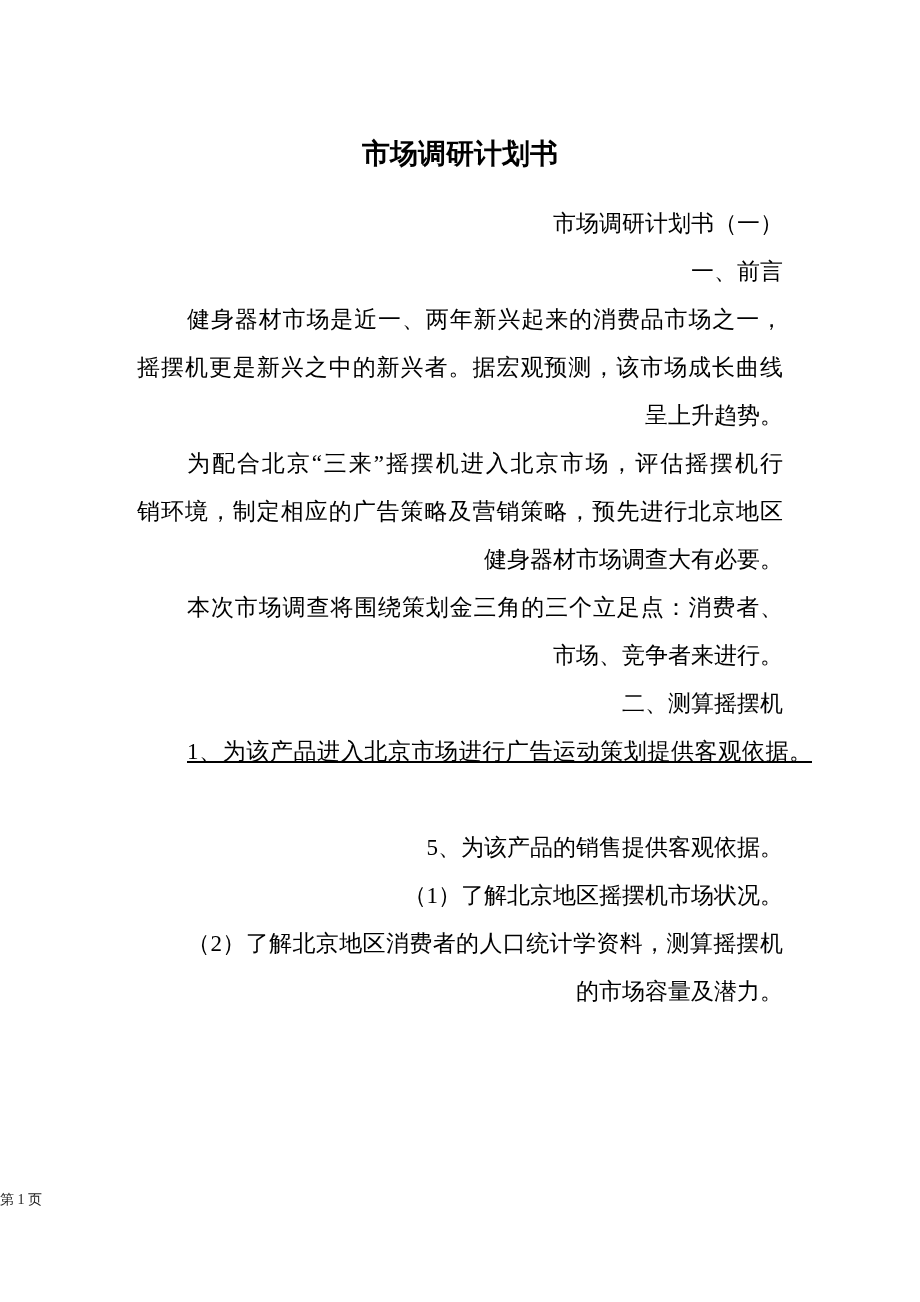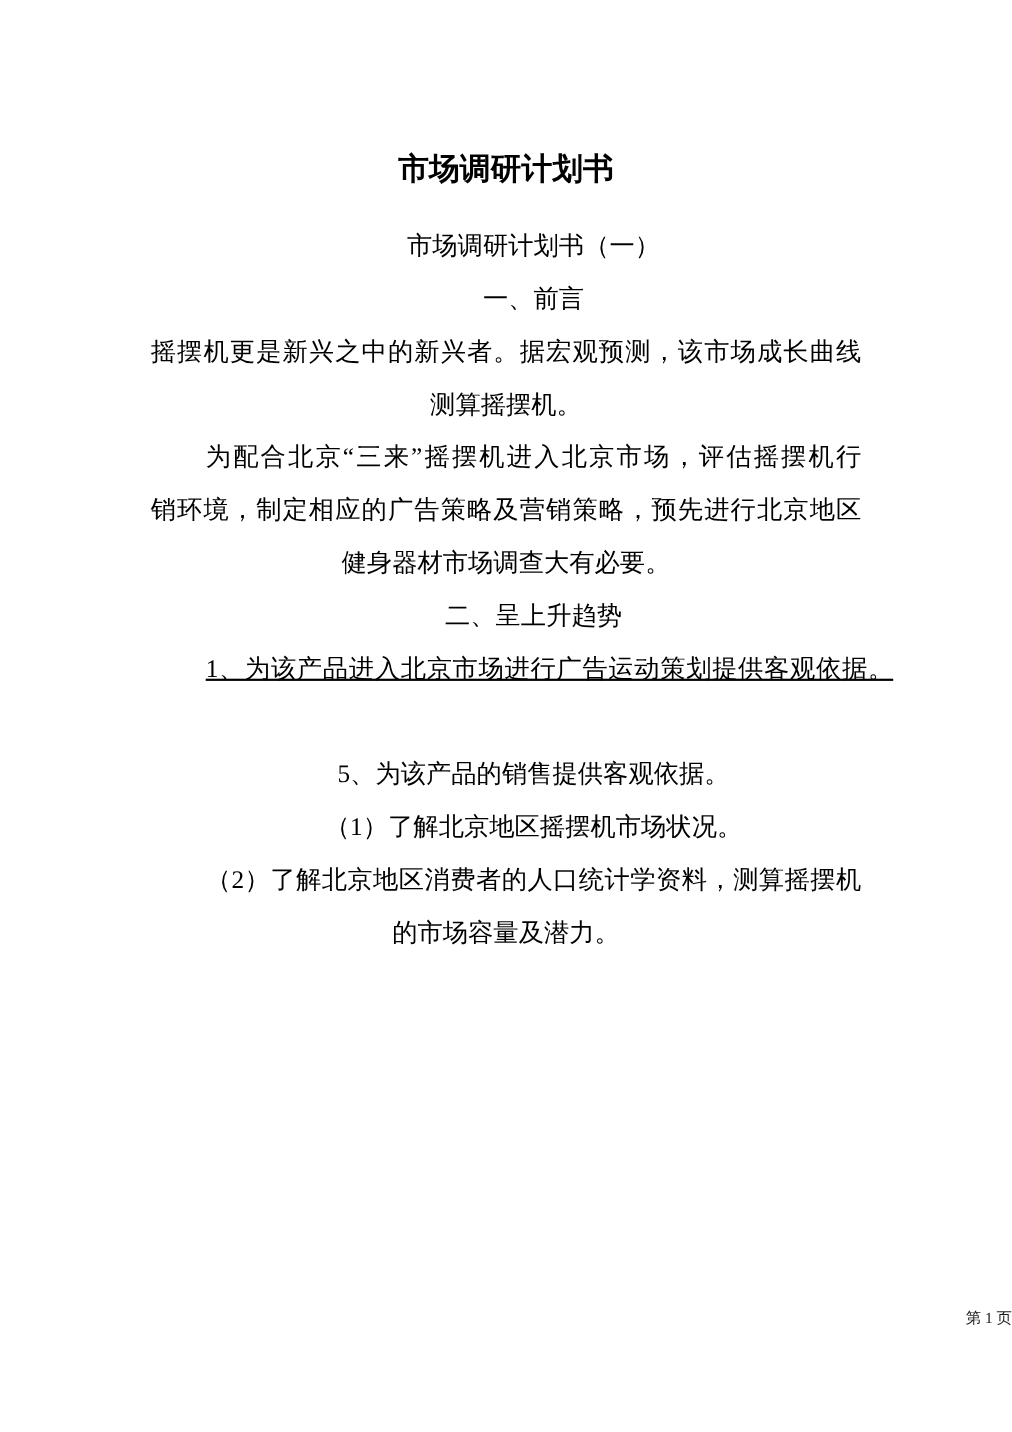--- a/index.html
+++ b/index.html
@@ -38,68 +38,73 @@
     font-size: 23px;
     color: #000000;
   }
   .paragraph {
     margin: 0;
   }
   .line {
     height: 48px;
     line-height: 48px;
     white-space: pre;
-    text-align: center;
+    text-align: right;
   }
   .line.indent {
     padding-left: 50px;
   }
   .line.fill {
     text-align: justify;
     text-align-last: justify;
   }
   .line.overhang {
     width: 625px; 
     text-decoration: underline;
   }
   .doc-footer {
     position: absolute;
     top: 1190px;
     left: 0;
     width: 920px;
-    text-align: right;
+    text-align: left;
     font-size: 14px;
     line-height: 20px;
     color: #1a1a1a;
   }
 </style>
 </head>
 <body>
 
 <div class="page">
   <h1 class="doc-title">市场调研计划书</h1>
 
   <div class="doc-body" id="doc-body">
       <div class="paragraph">
         <div class="line indent">市场调研计划书（一）</div>
       </div>
       <div class="paragraph">
         <div class="line indent">一、前言</div>
       </div>
       <div class="paragraph">
+        <div class="line indent fill">健身器材市场是近一、两年新兴起来的消费品市场之一，</div>
         <div class="line fill">摇摆机更是新兴之中的新兴者。据宏观预测，该市场成长曲线</div>
-        <div class="line">测算摇摆机。</div>
+        <div class="line">呈上升趋势。</div>
       </div>
       <div class="paragraph">
         <div class="line indent fill">为配合北京“三来”摇摆机进入北京市场，评估摇摆机行</div>
         <div class="line fill">销环境，制定相应的广告策略及营销策略，预先进行北京地区</div>
         <div class="line">健身器材市场调查大有必要。</div>
       </div>
       <div class="paragraph">
-        <div class="line indent">二、呈上升趋势</div>
+        <div class="line indent fill">本次市场调查将围绕策划金三角的三个立足点：消费者、</div>
+        <div class="line">市场、竞争者来进行。</div>
+      </div>
+      <div class="paragraph">
+        <div class="line indent">二、测算摇摆机</div>
       </div>
       <div class="paragraph">
         <div class="line indent fill overhang">1、为该产品进入北京市场进行广告运动策划提供客观依据。</div>
       </div>
       <div class="paragraph">
         <div class="line"></div>
       </div>
       <div class="paragraph">
         <div class="line indent">5、为该产品的销售提供客观依据。</div>
       </div>

